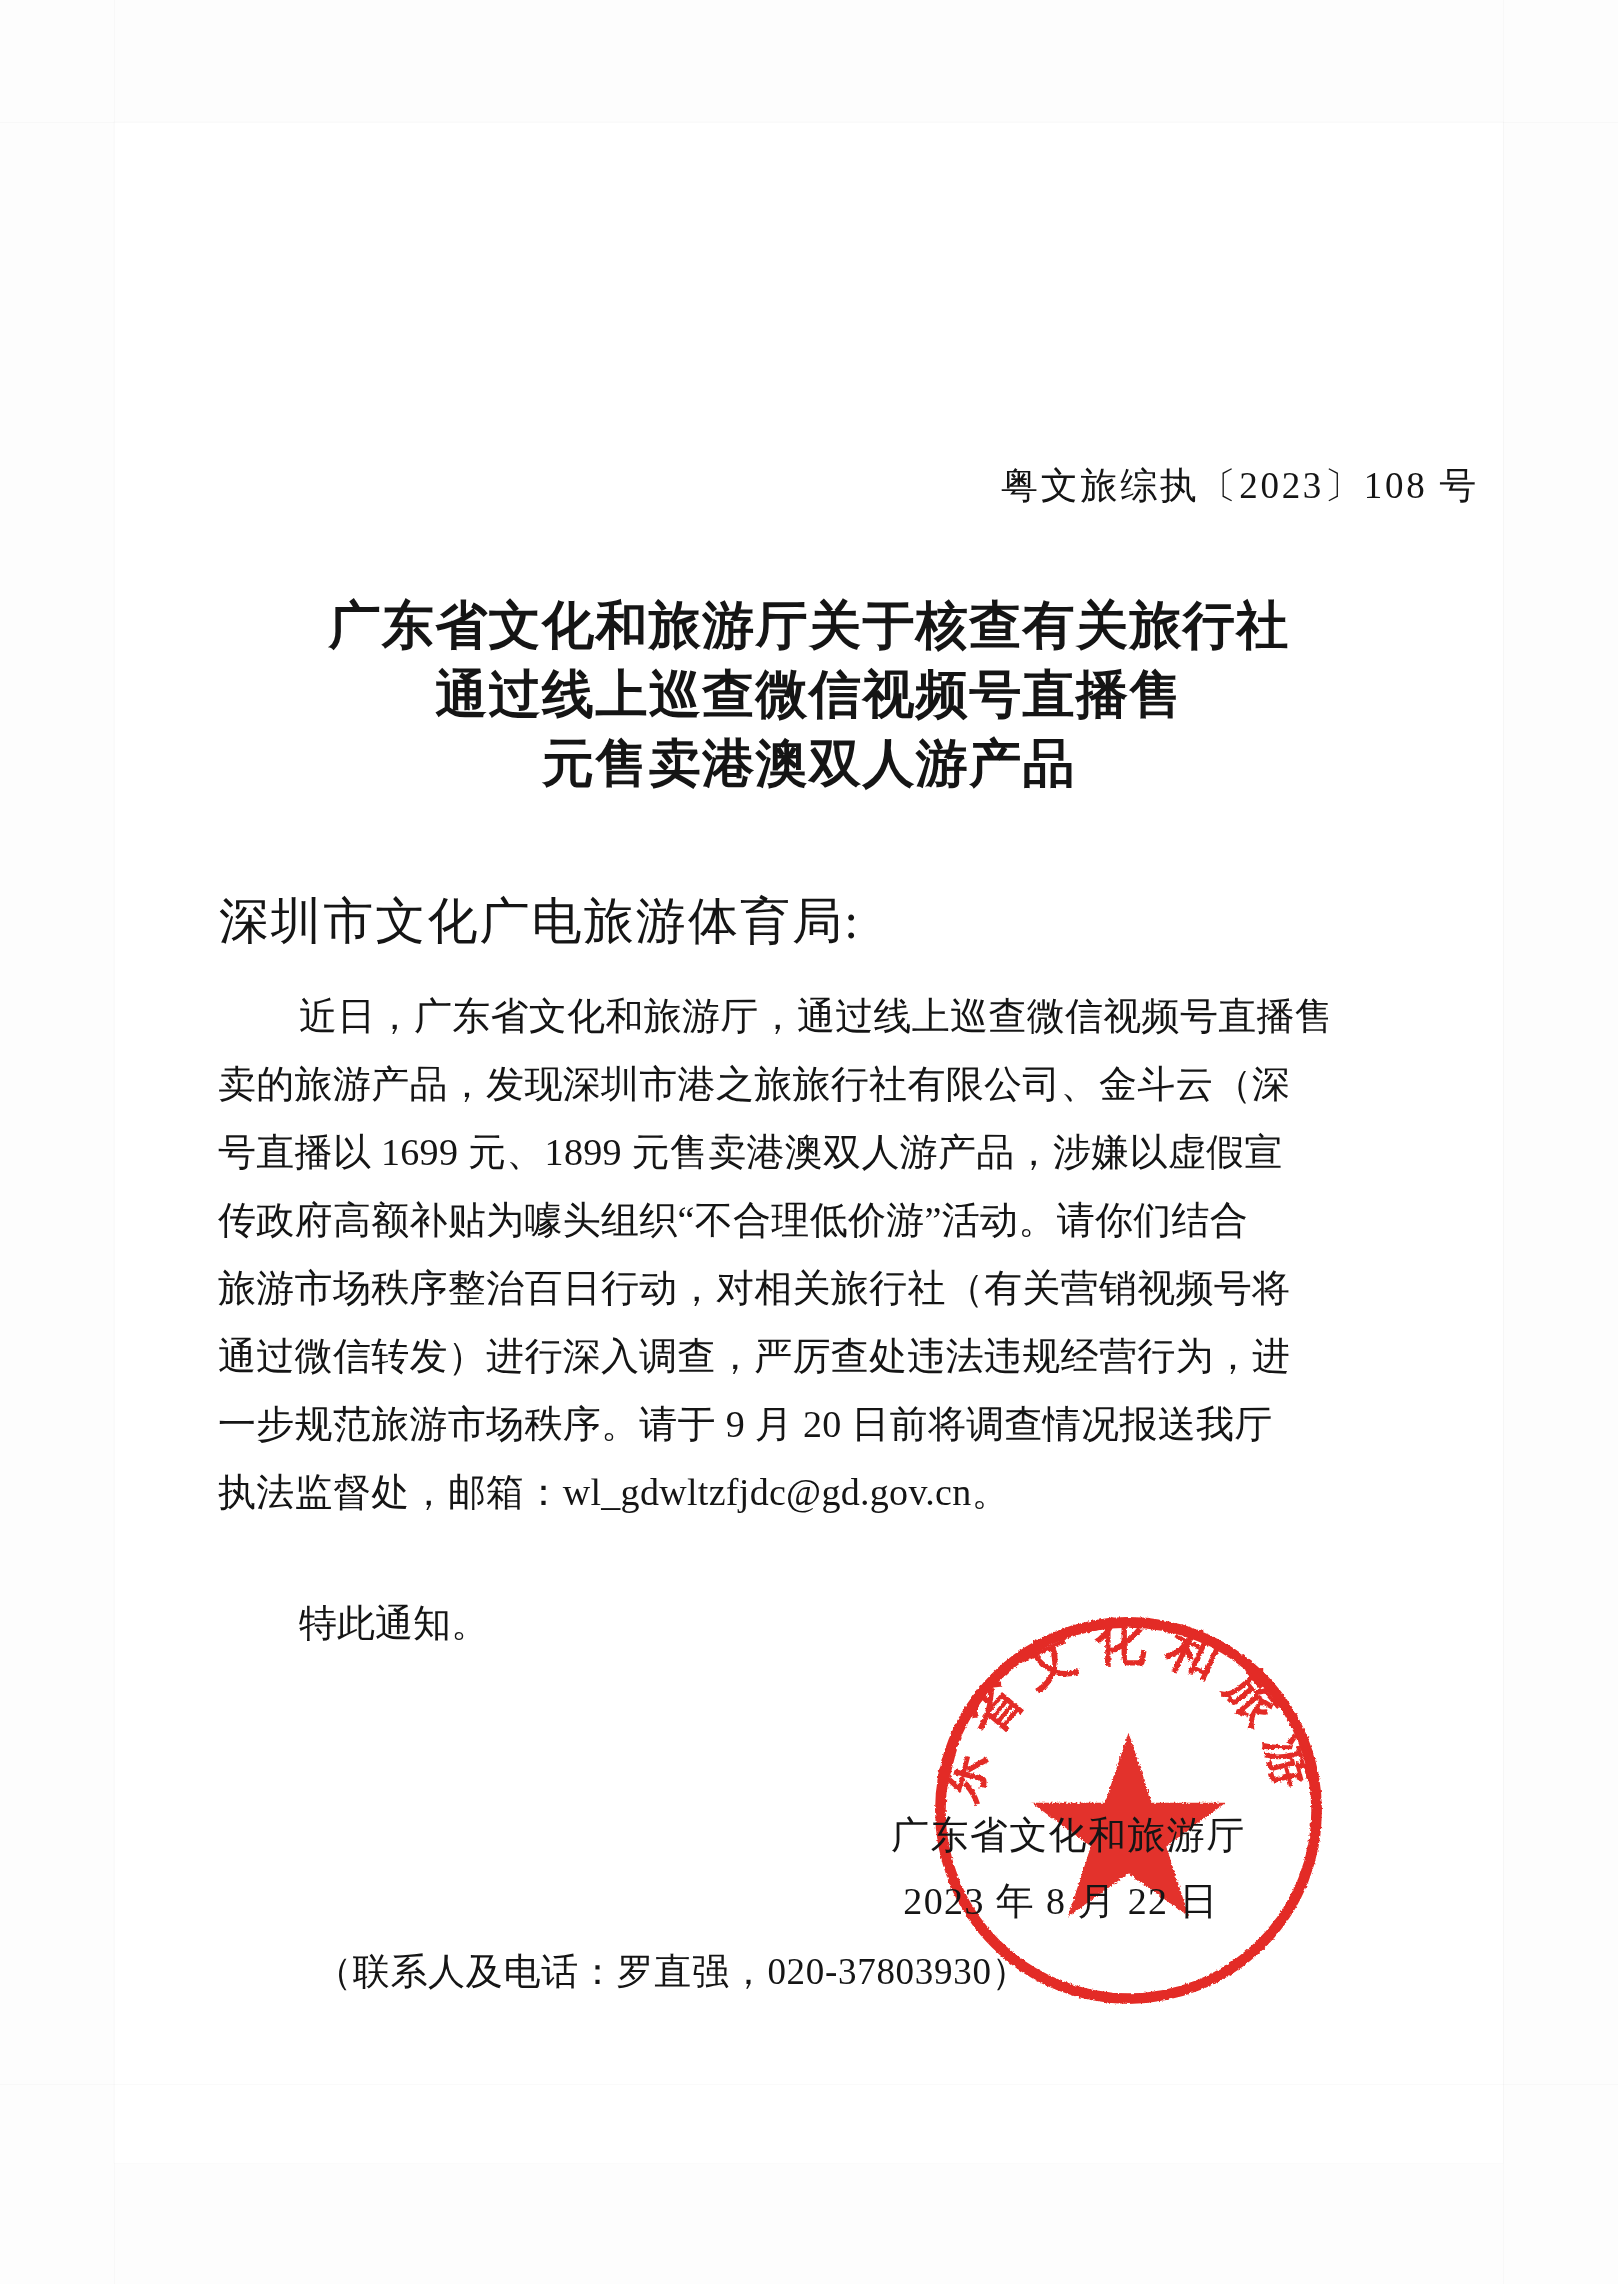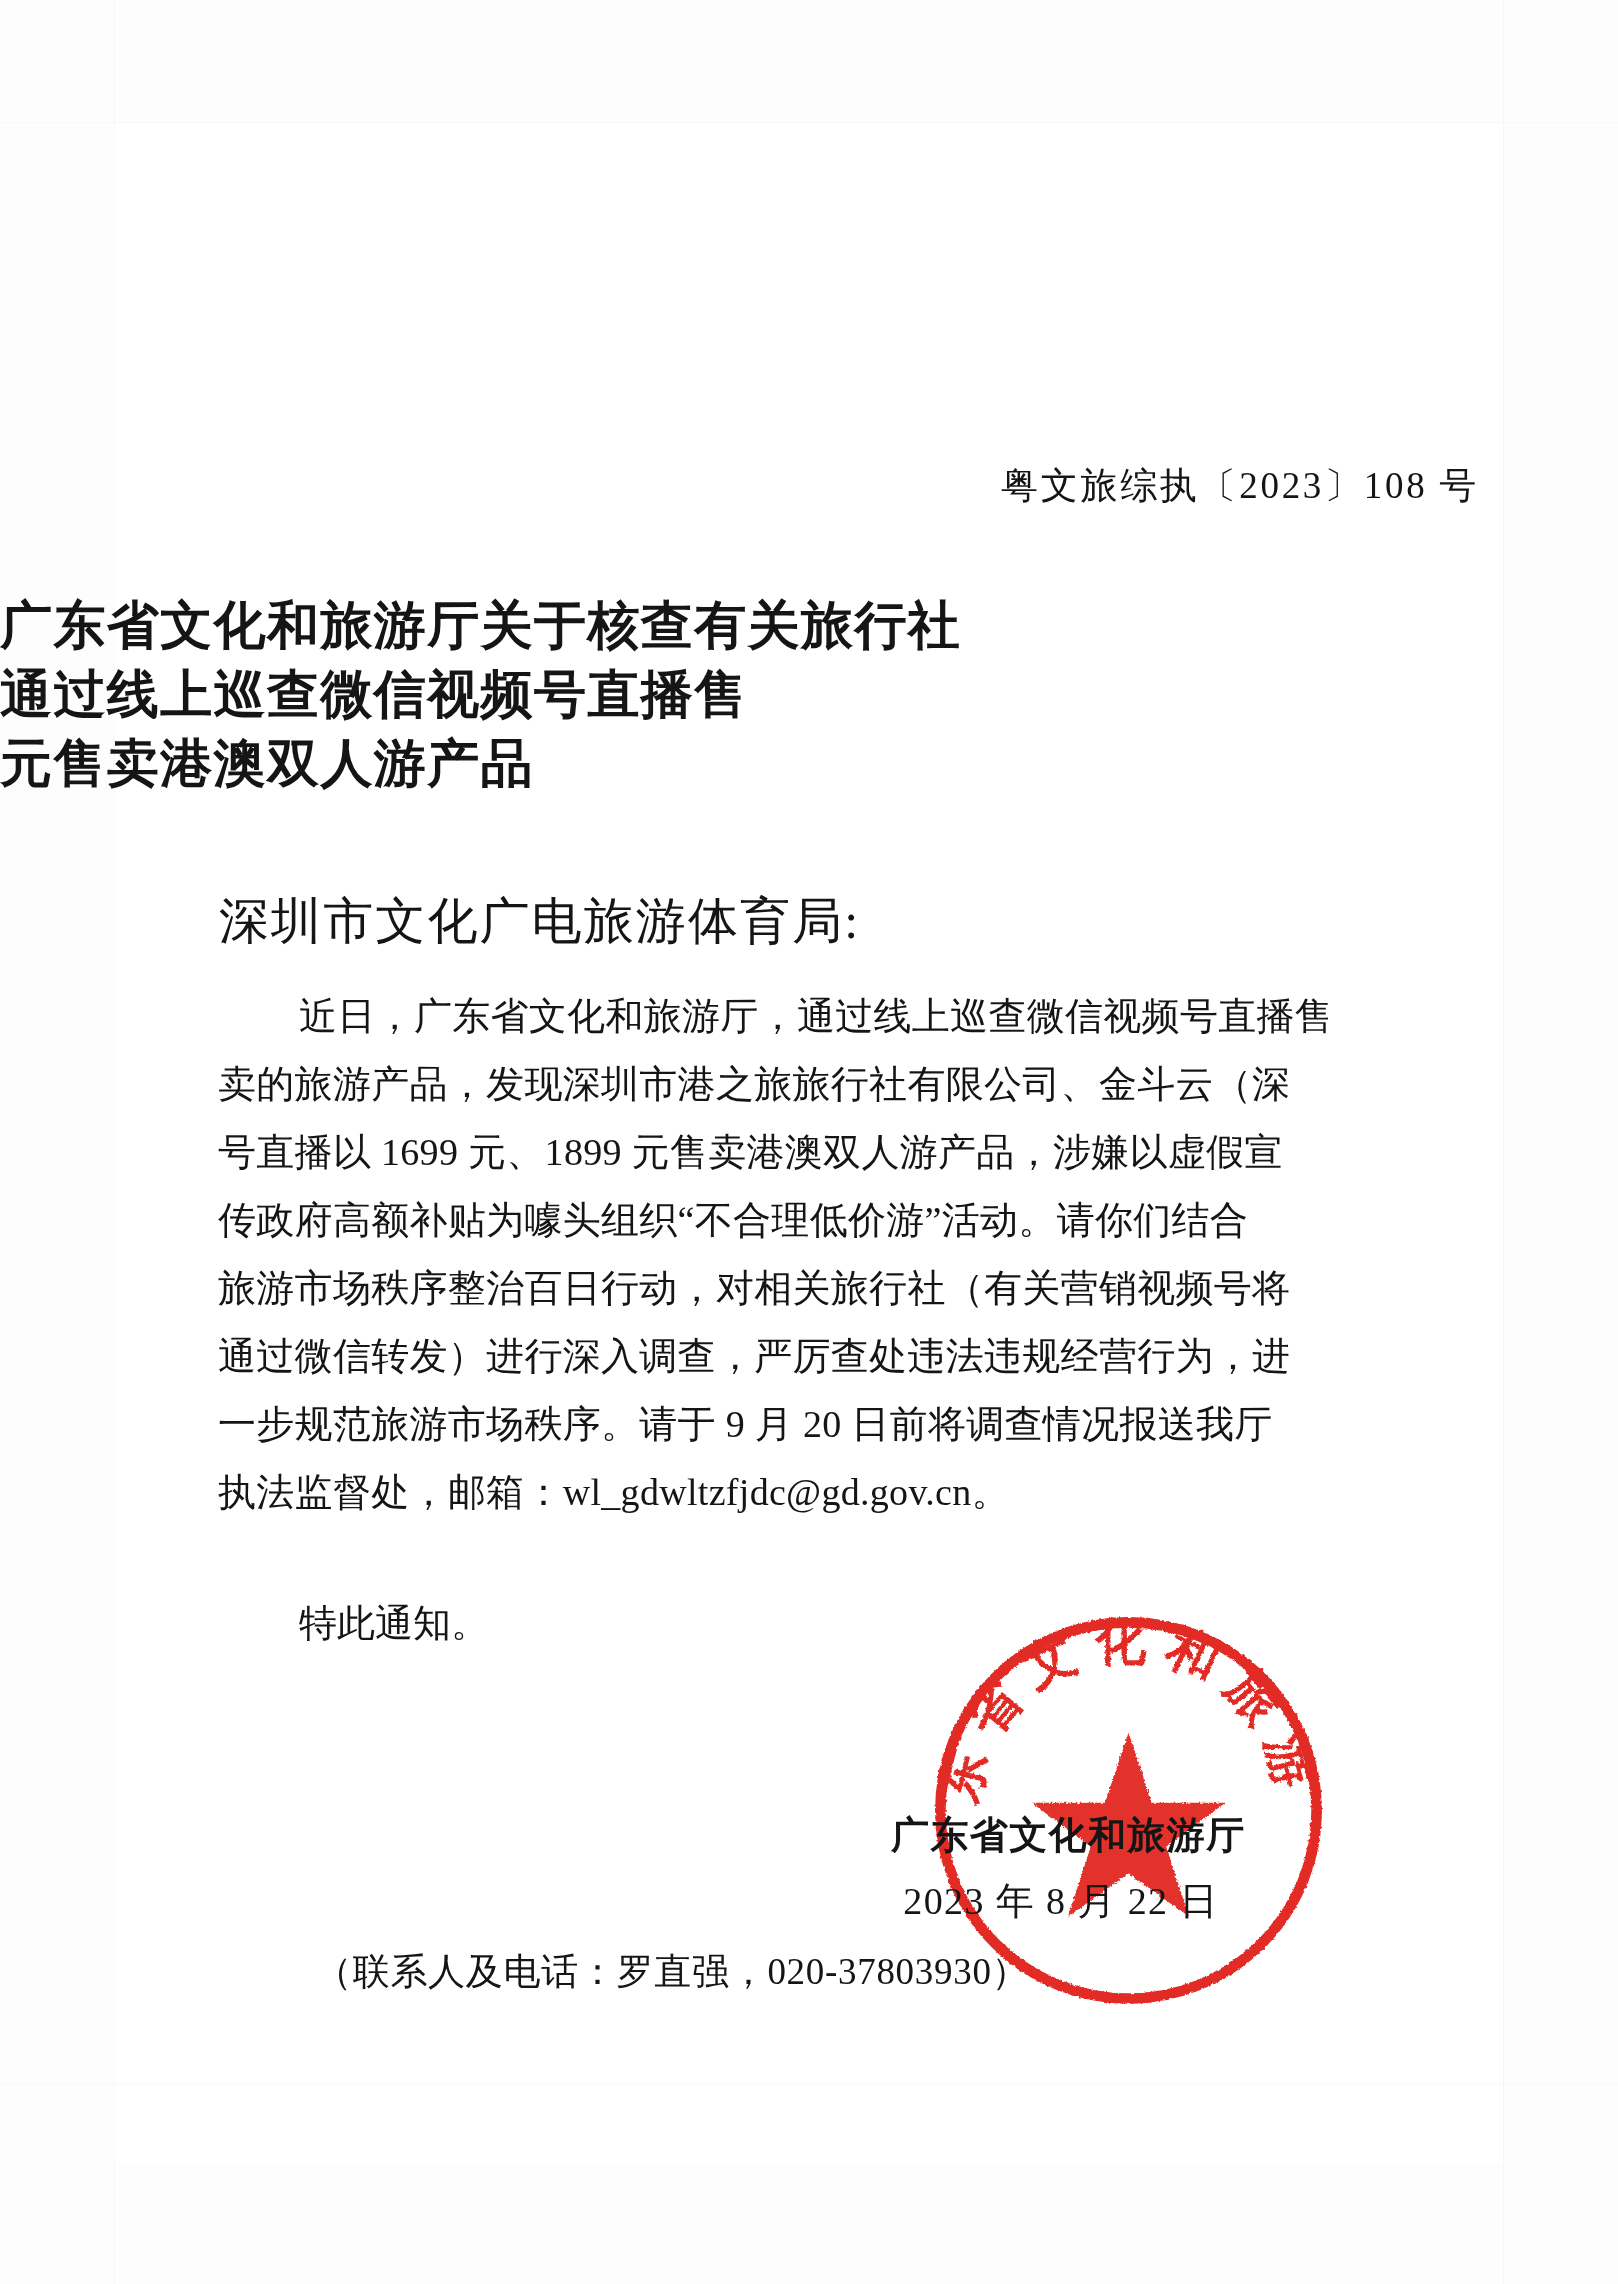--- a/index.html
+++ b/index.html
@@ -85,21 +85,21 @@
     font-family: "Liberation Serif", "DejaVu Serif", serif;
     white-space: nowrap;
     margin-left: 36px;
   }
 
   .title-block {
     position: absolute;
     left: 0;
     top: 591px;
     width: 1618px;
-    text-align: left;
+    text-align: center;
   }
   .title-line {
     font-size: 52px;
     font-weight: bold;
     line-height: 69px;
     letter-spacing: 1.4px;
     font-family: "Liberation Serif", "DejaVu Serif", serif;
     white-space: nowrap;
   }
 
@@ -144,21 +144,20 @@
     left: 891px;
     top: 1802px;
     width: 466px;
     text-align: left;
   }
   .signature-org {
     font-size: 38px;
     letter-spacing: 1.4px;
     line-height: 66px;
     white-space: nowrap;
-    font-weight: bold;
   }
   .signature-date {
     font-size: 38px;
     letter-spacing: 1.4px;
     line-height: 66px;
     padding-left: 12.3px;
     white-space: nowrap;
   }
 
   .contact-line {

